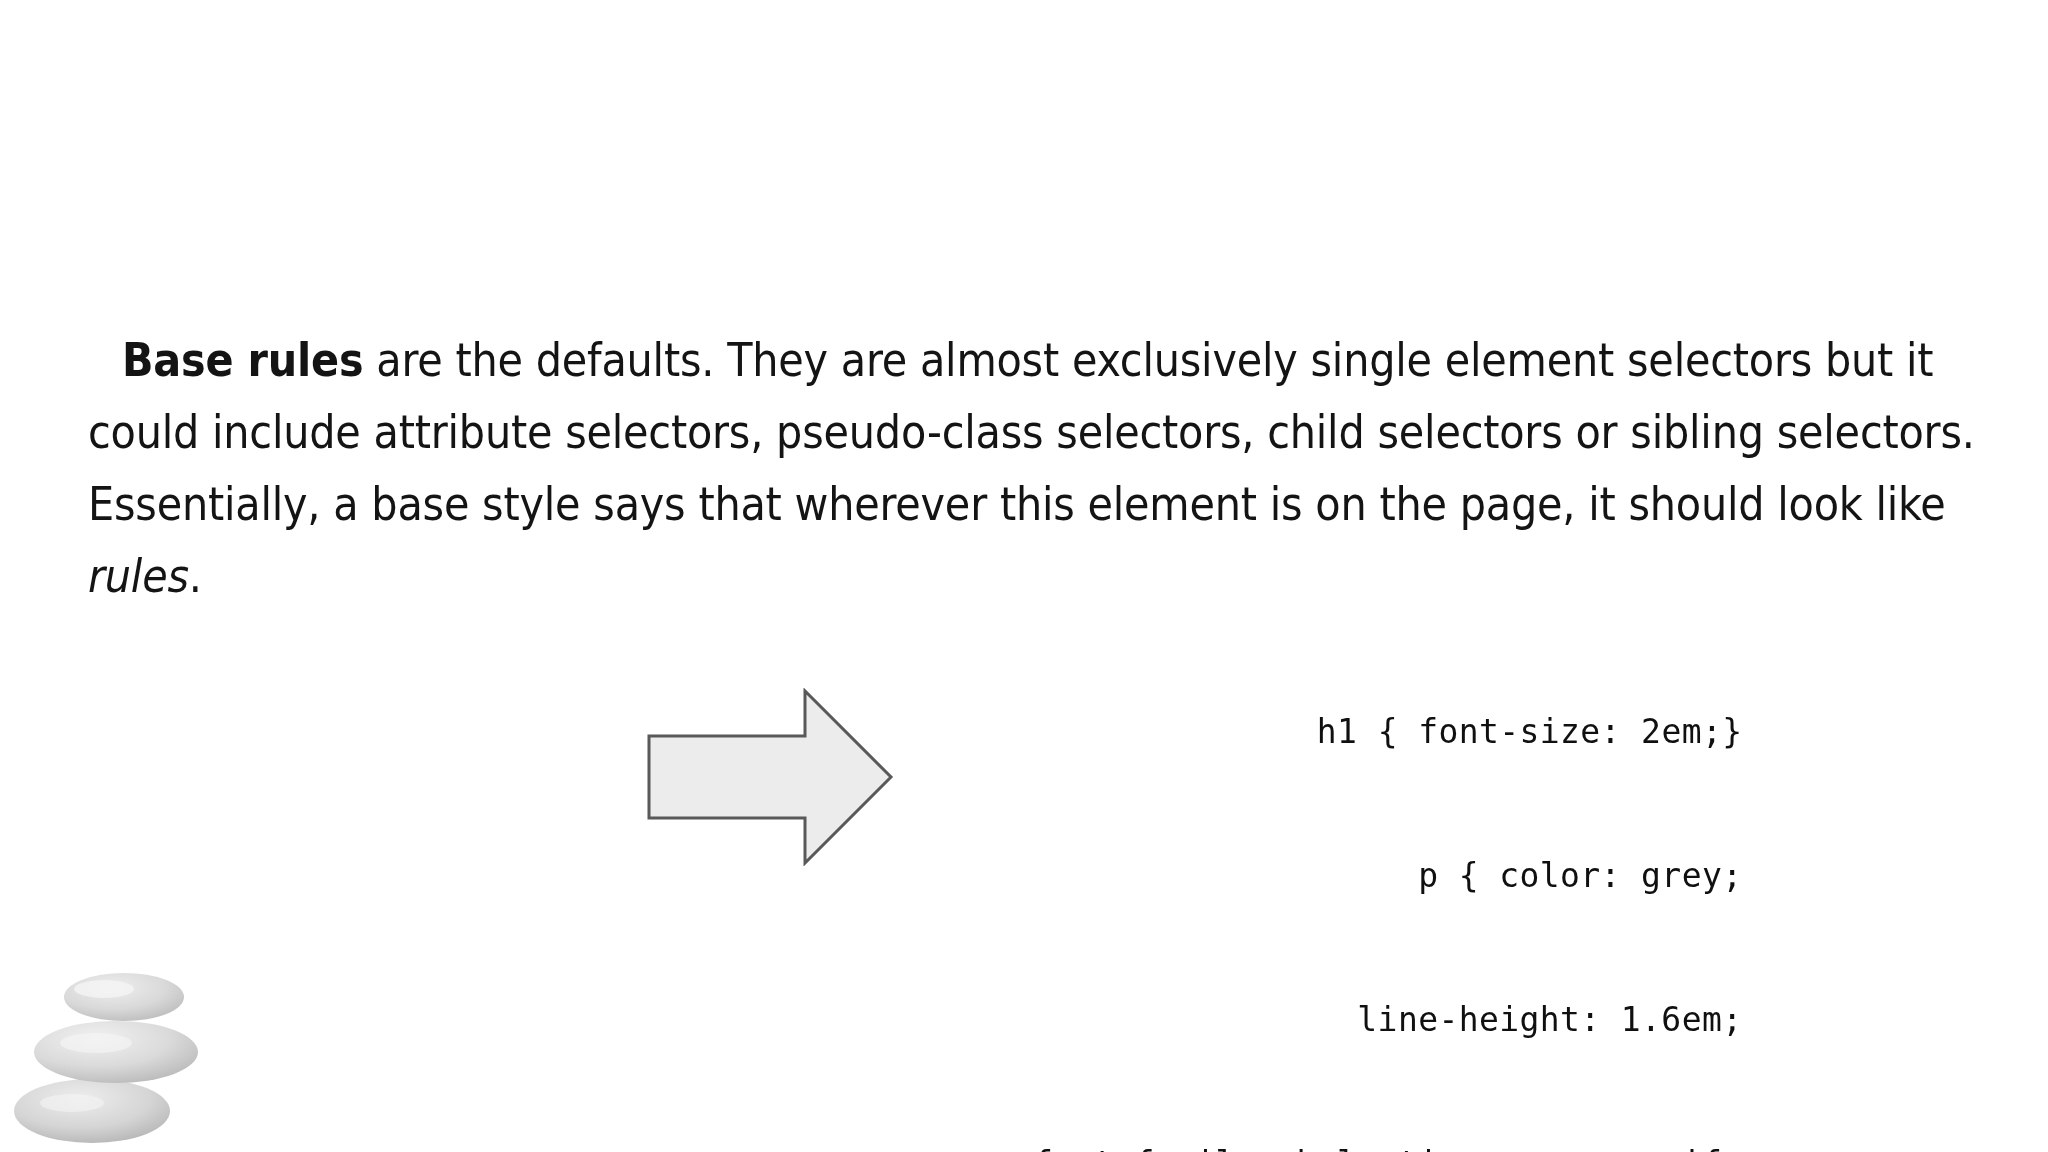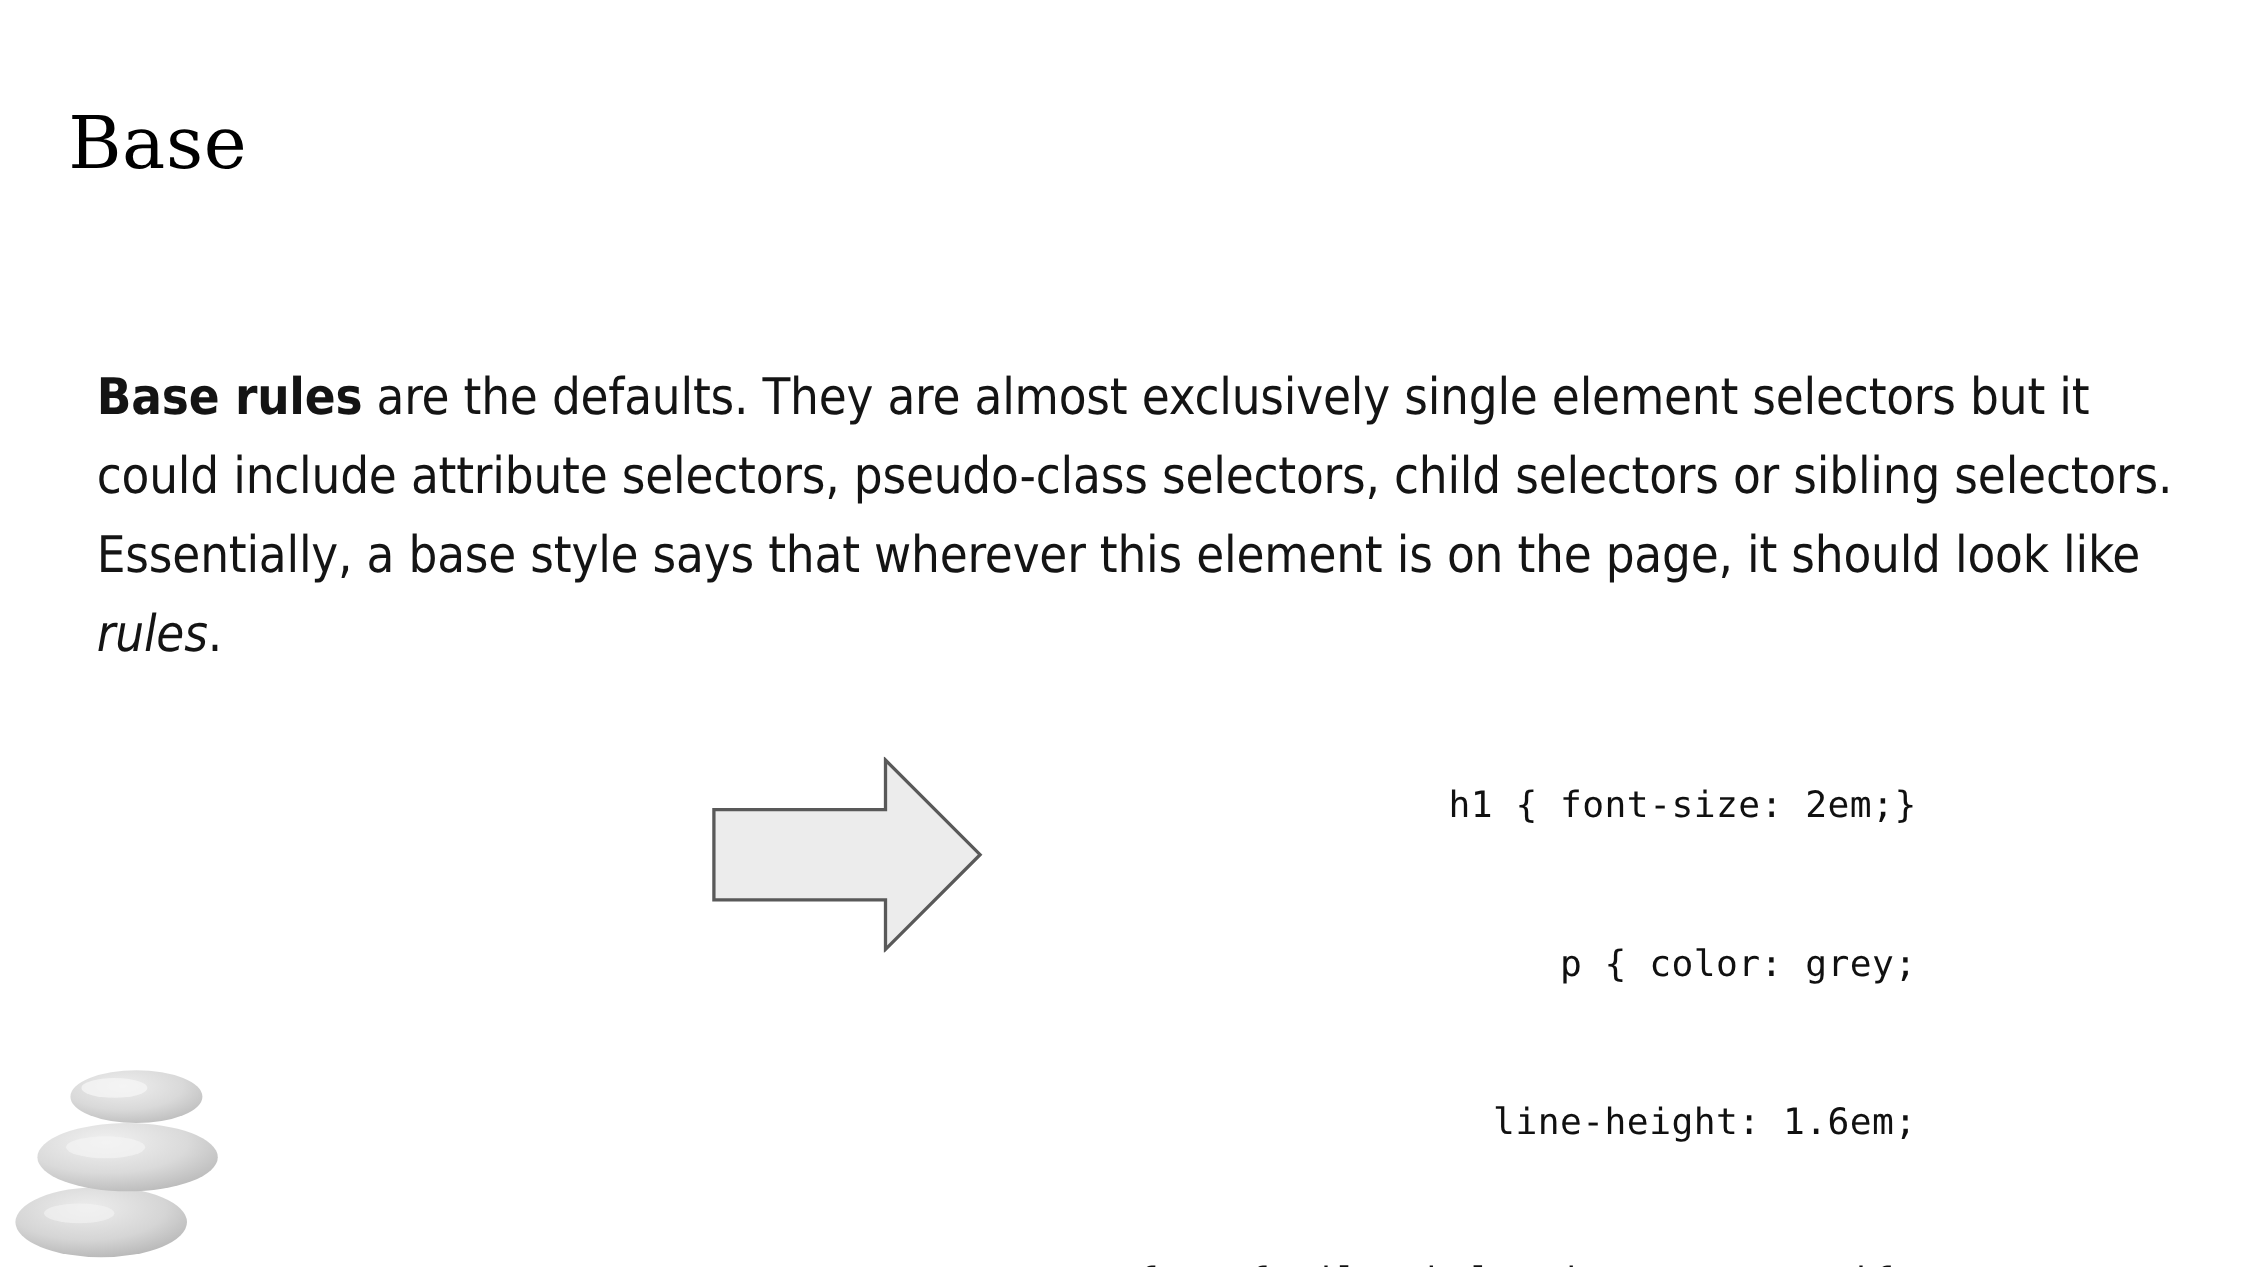--- a/index.html
+++ b/index.html
@@ -44,20 +44,21 @@
     width: 1890px;
     font-family: "DejaVu Sans Condensed", "Liberation Sans Narrow", "Liberation Sans", sans-serif;
     font-stretch: condensed;
     font-size: 46px;
     line-height: 72px;
     color: #141414;
     letter-spacing: -0.2px;
   }
   .body-copy b {
     font-weight: 700;
+    margin-left: 34px;
   }
   .body-copy i {
     font-style: italic;
   }
 
   
   .caption {
     position: absolute;
     left: 175px;
     top: 712px;
@@ -105,21 +106,20 @@
     height: 197px;
     overflow: hidden;
   }
   .stones svg { display: block; width: 100%; height: 100%; }
 </style>
 </head>
 <body>
 
 <div class="slide">
 
-  <h1 class="slide-title">Base</h1>
 
   <p class="body-copy"><b>Base rules</b><span> are the defaults. They are almost exclusively single element selectors but it could include attribute selectors, pseudo-class selectors, child selectors or sibling selectors. Essentially, a base style says that wherever this element is on the page, it should look like </span><i>rules</i><span>.</span></p>
 
 
   <div class="arrow-wrap">
     <svg viewBox="0 0 250 178" xmlns="http://www.w3.org/2000/svg" aria-hidden="true">
       <polygon points="4,48 160,48 160,3 246,89 160,175 160,130 4,130" fill="#ececec" stroke="#595959" stroke-width="3" stroke-linejoin="miter"></polygon>
     </svg>
   </div>
 

